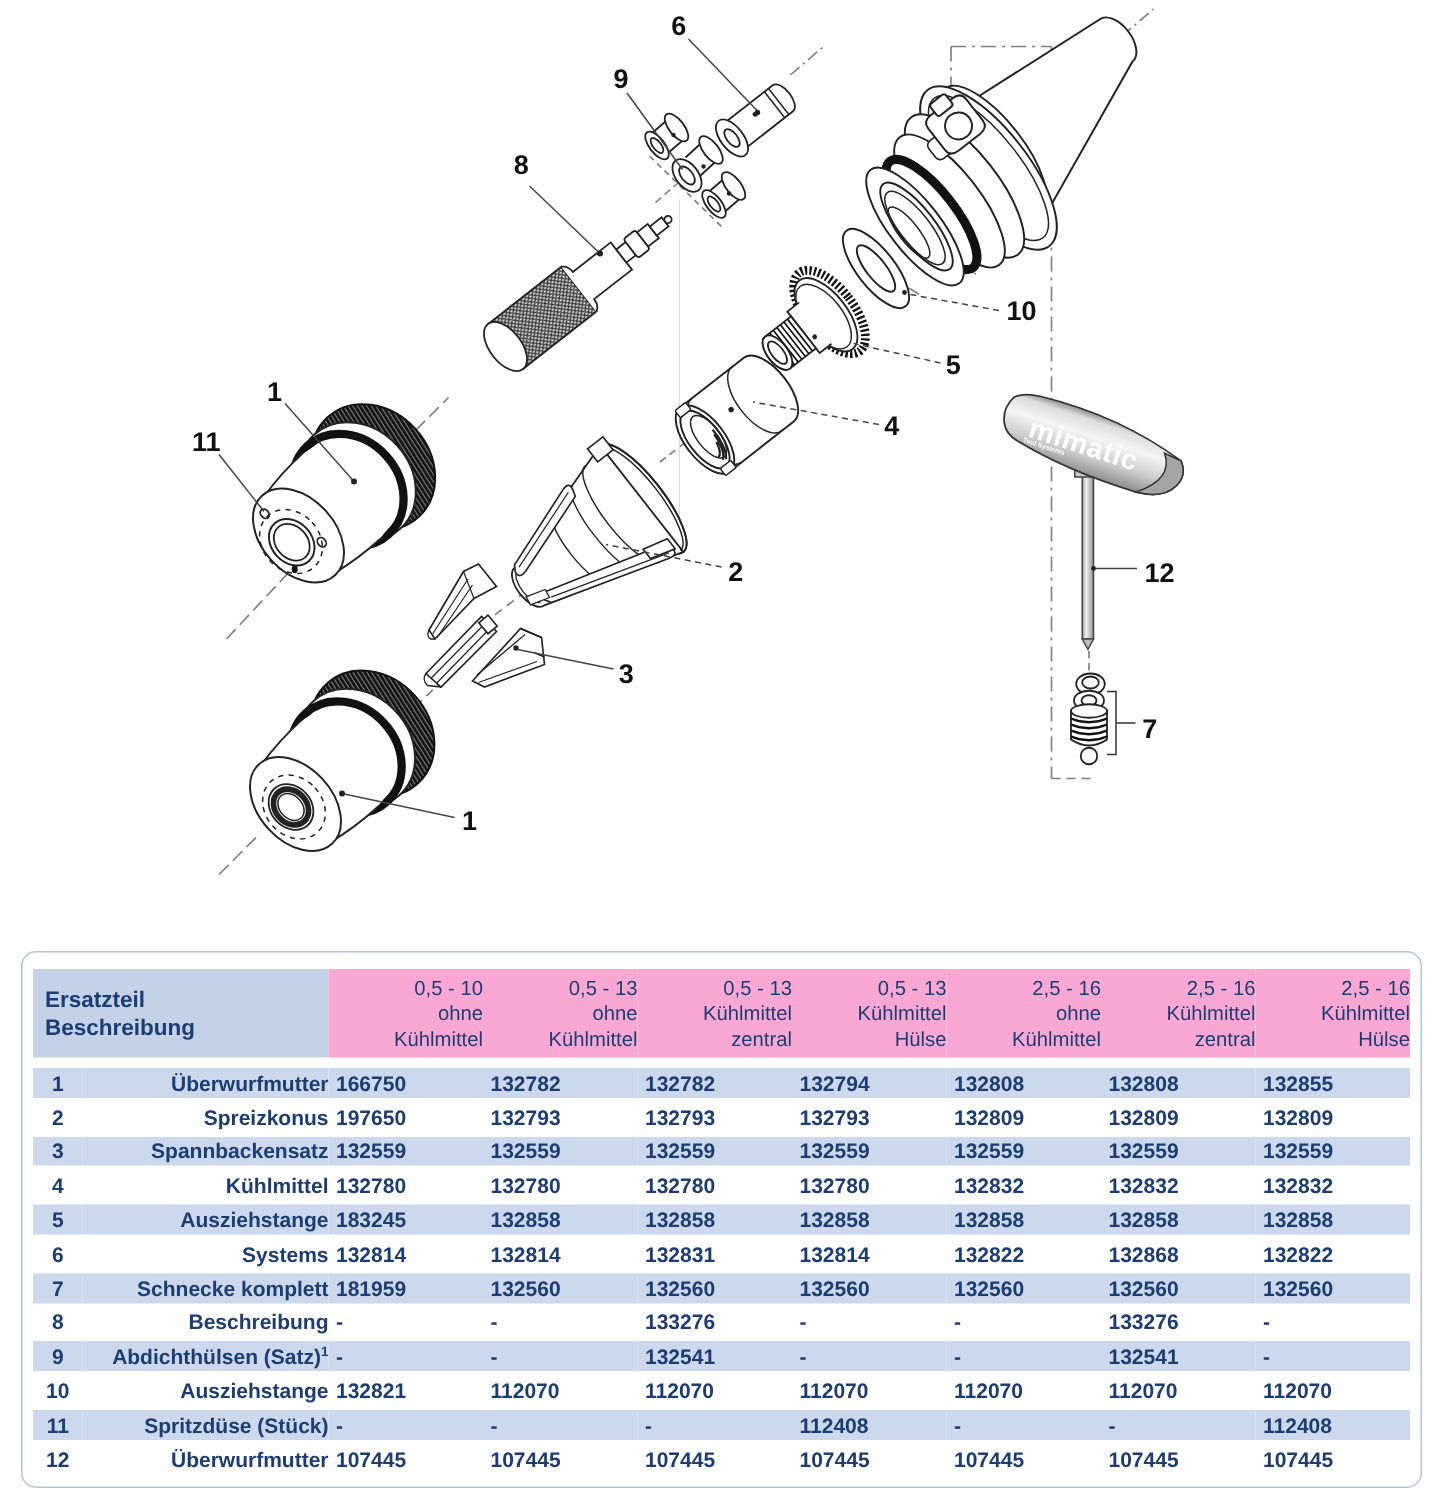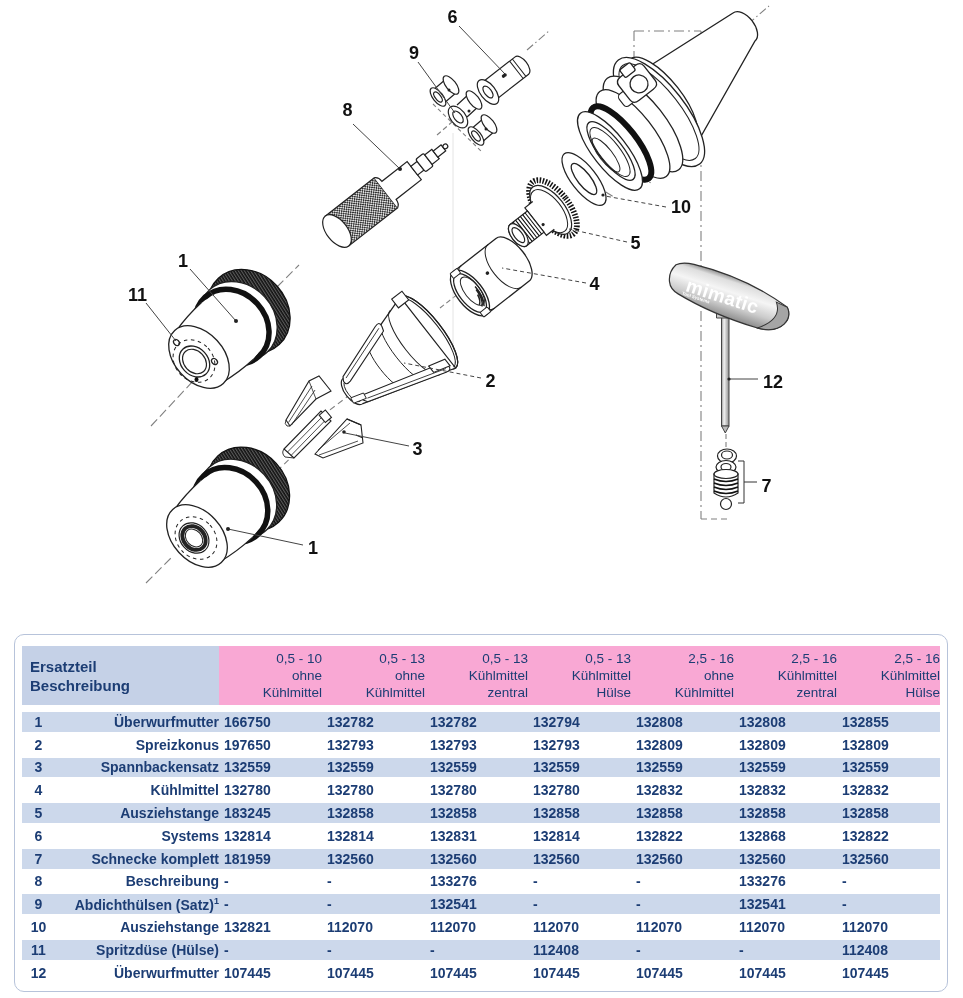--- a/index.html
+++ b/index.html
@@ -425,21 +425,21 @@
           <td class="pn">132821</td>
           <td class="pn">112070</td>
           <td class="pn">112070</td>
           <td class="pn">112070</td>
           <td class="pn">112070</td>
           <td class="pn">112070</td>
           <td class="pn">112070</td>
         </tr>
 <tr class="odd">
           <td class="num">11</td>
-          <td class="name">Spritzdüse (Hülse)</td>
+          <td class="name">Spritzdüse (Stück)</td>
           <td class="pn">-</td>
           <td class="pn">-</td>
           <td class="pn">-</td>
           <td class="pn">112408</td>
           <td class="pn">-</td>
           <td class="pn">-</td>
           <td class="pn">112408</td>
         </tr>
 <tr>
           <td class="num">12</td>

